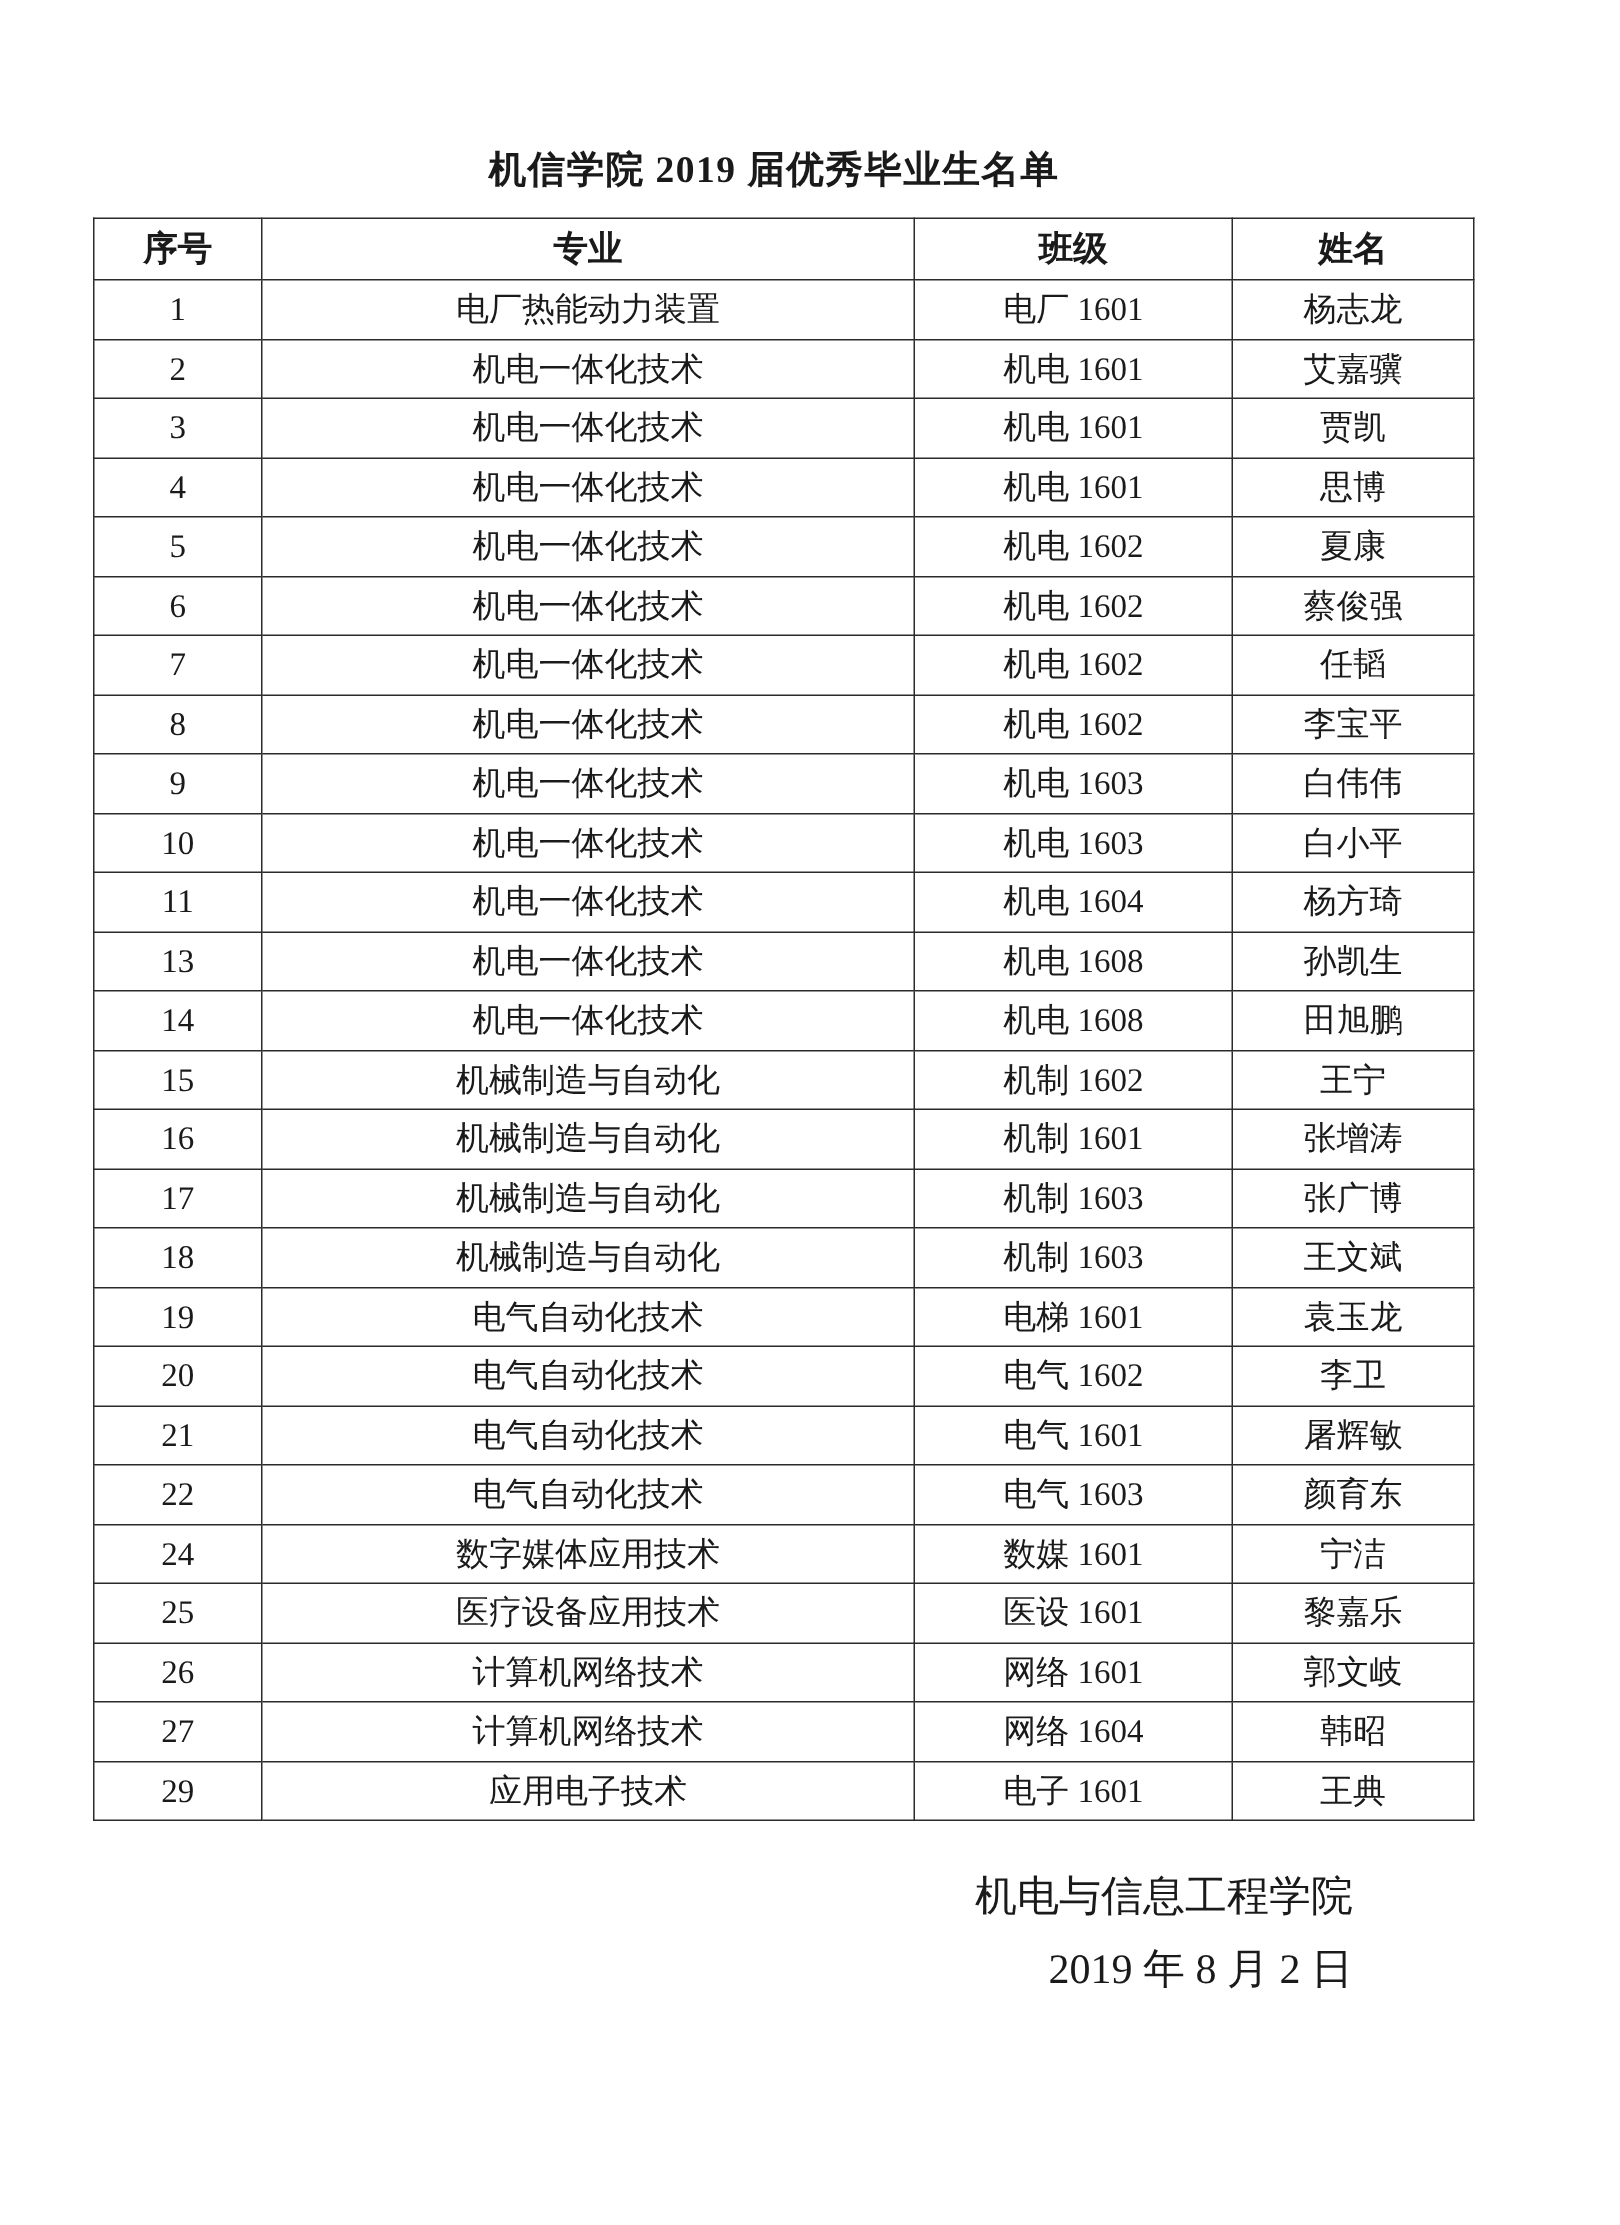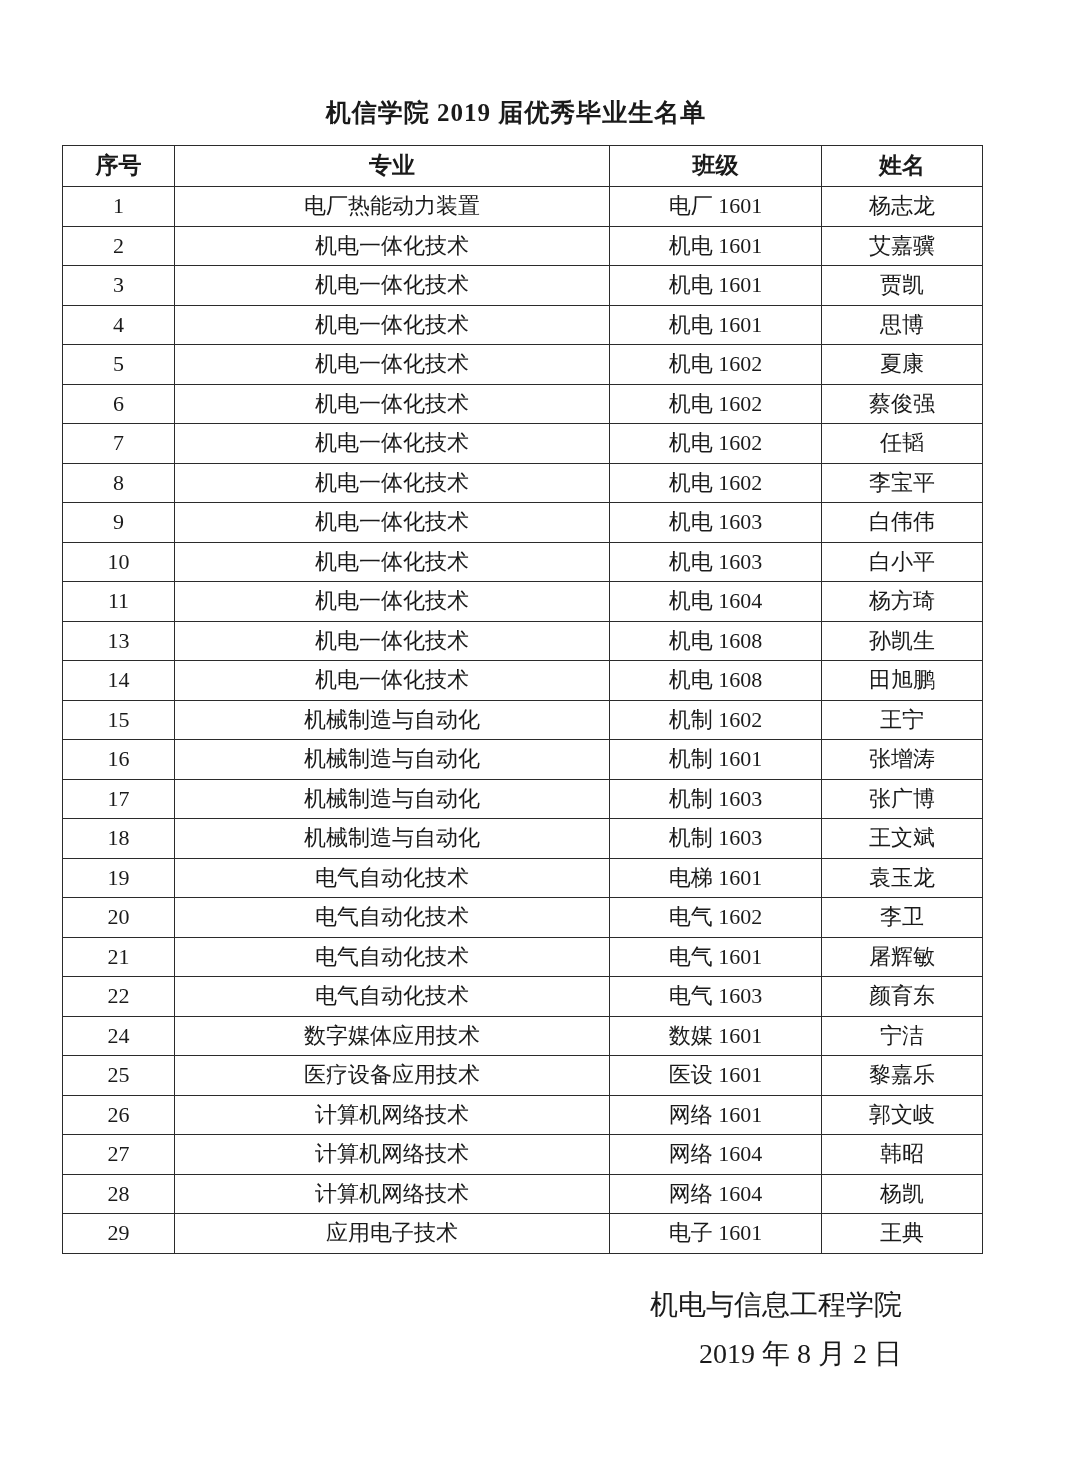--- a/index.html
+++ b/index.html
@@ -235,26 +235,20 @@
           <td>网络 1601</td>
           <td>郭文岐</td>
         </tr>
         <tr>
           <td>27</td>
           <td>计算机网络技术</td>
           <td>网络 1604</td>
           <td>韩昭</td>
         </tr>
         <tr>
-          <td>28</td>
-          <td>计算机网络技术</td>
-          <td>网络 1604</td>
-          <td>杨凯</td>
-        </tr>
-        <tr>
           <td>29</td>
           <td>应用电子技术</td>
           <td>电子 1601</td>
           <td>王典</td>
         </tr>
       </tbody>
   </table>
 
   <div class="footer">
     <div>机电与信息工程学院</div>

